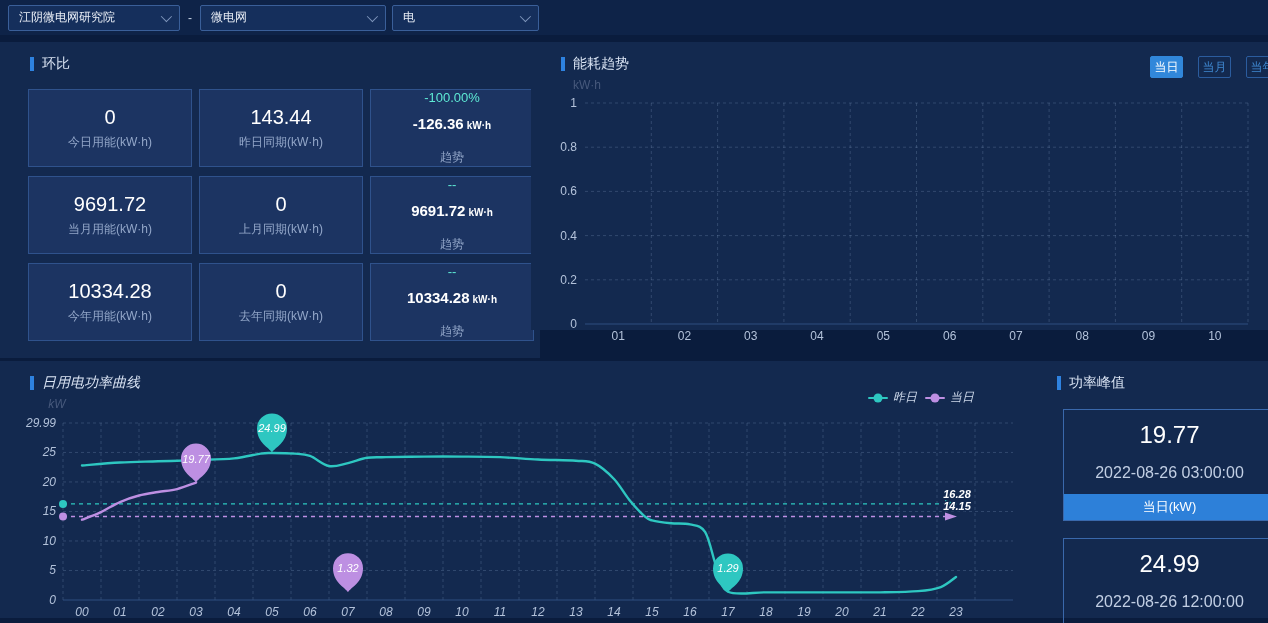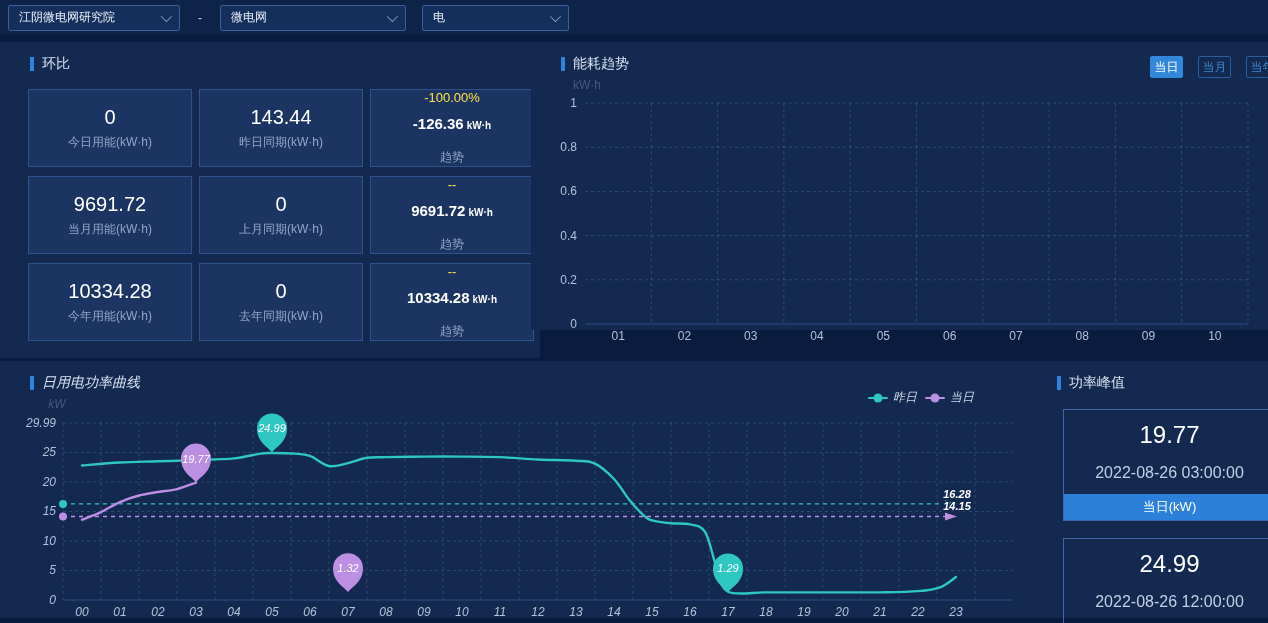--- a/index.html
+++ b/index.html
@@ -4,21 +4,21 @@
 <style>
   html,body{margin:0;padding:0;}
   body{
     width:1268px;height:623px;position:relative;overflow:hidden;
     background:#0a1c3d;color:#fff;
     font-family:"Liberation Sans","DejaVu Sans",sans-serif;
     -webkit-font-smoothing:antialiased;
   }
   
   .topbar{position:absolute;left:0;top:0;width:1268px;height:35px;background:#0e2348;
-    display:flex;align-items:center;padding-left:8px;box-sizing:border-box;gap:16px;}
+    display:flex;align-items:center;padding-left:8px;box-sizing:border-box;gap:6px;}
   .sel{height:26px;background:#152f5c;border:1px solid #3a5f99;border-radius:2px;
     display:flex;align-items:center;justify-content:space-between;padding:0 10px;
     font-size:12px;color:#e9eef6;box-sizing:border-box;cursor:pointer;}
   .sel-1{width:172px}.sel-2{width:186px}.sel-3{width:147px}
   .chev{width:7px;height:7px;border-right:1.5px solid #7e95bb;border-bottom:1.5px solid #7e95bb;
     transform:rotate(45deg) translateY(-2px);margin-left:8px;}
   .dash{color:#c8d4e6;font-size:12px;margin:0 2px;}
   
   .panel{position:absolute;background:#13294f;padding-left:20px;}
   .p-ring  {left:0;   top:42px; width:520px; height:316px;}
@@ -28,21 +28,21 @@
   .ptitle{display:flex;align-items:center;gap:8px;padding:13px 0 0 10px;
     font-size:14px;color:#d9e3f3;}
   .accent{width:4px;height:14px;background:#2e82e0;flex:0 0 auto;}
   
   .cards{display:grid;grid-template-columns:repeat(3,1fr);gap:9px 7px;margin:16px 6px 0 8px;}
   .card{height:78px;background:#1c3462;border:1px solid #2f528c;box-sizing:border-box;
     display:flex;flex-direction:column;align-items:center;justify-content:center;}
   .card .val{font-size:20px;color:#fff;line-height:1.1;}
   .card .lbl{font-size:12px;color:#93a7c9;margin-top:6px;}
   .card.trend{justify-content:center;}
-  .card.trend .pct{font-size:13px;color:#fde047;}
+  .card.trend .pct{font-size:13px;color:#5eead4;}
   .card.trend .div{width:78%;height:1px;background:#d8e2f0;margin:5px 0;}
   .card.trend .vrow{font-size:15px;color:#fff;font-weight:bold;}
   .card.trend .vrow .unit{font-size:10px;font-weight:bold;margin-left:3px;}
   .card.trend .lbl{margin-top:17px;}
   
   .ebtns{position:absolute;right:9px;top:14px;display:flex;gap:15px;}
   .ebtn{width:33px;height:22px;display:flex;align-items:center;justify-content:center;
     font-size:12px;border-radius:2px;cursor:pointer;box-sizing:border-box;
     border:1px solid #2b5c9e;color:#3f88d1;background:transparent;}
   .ebtn.active{background:#3187da;border-color:#3187da;color:#fff;}

